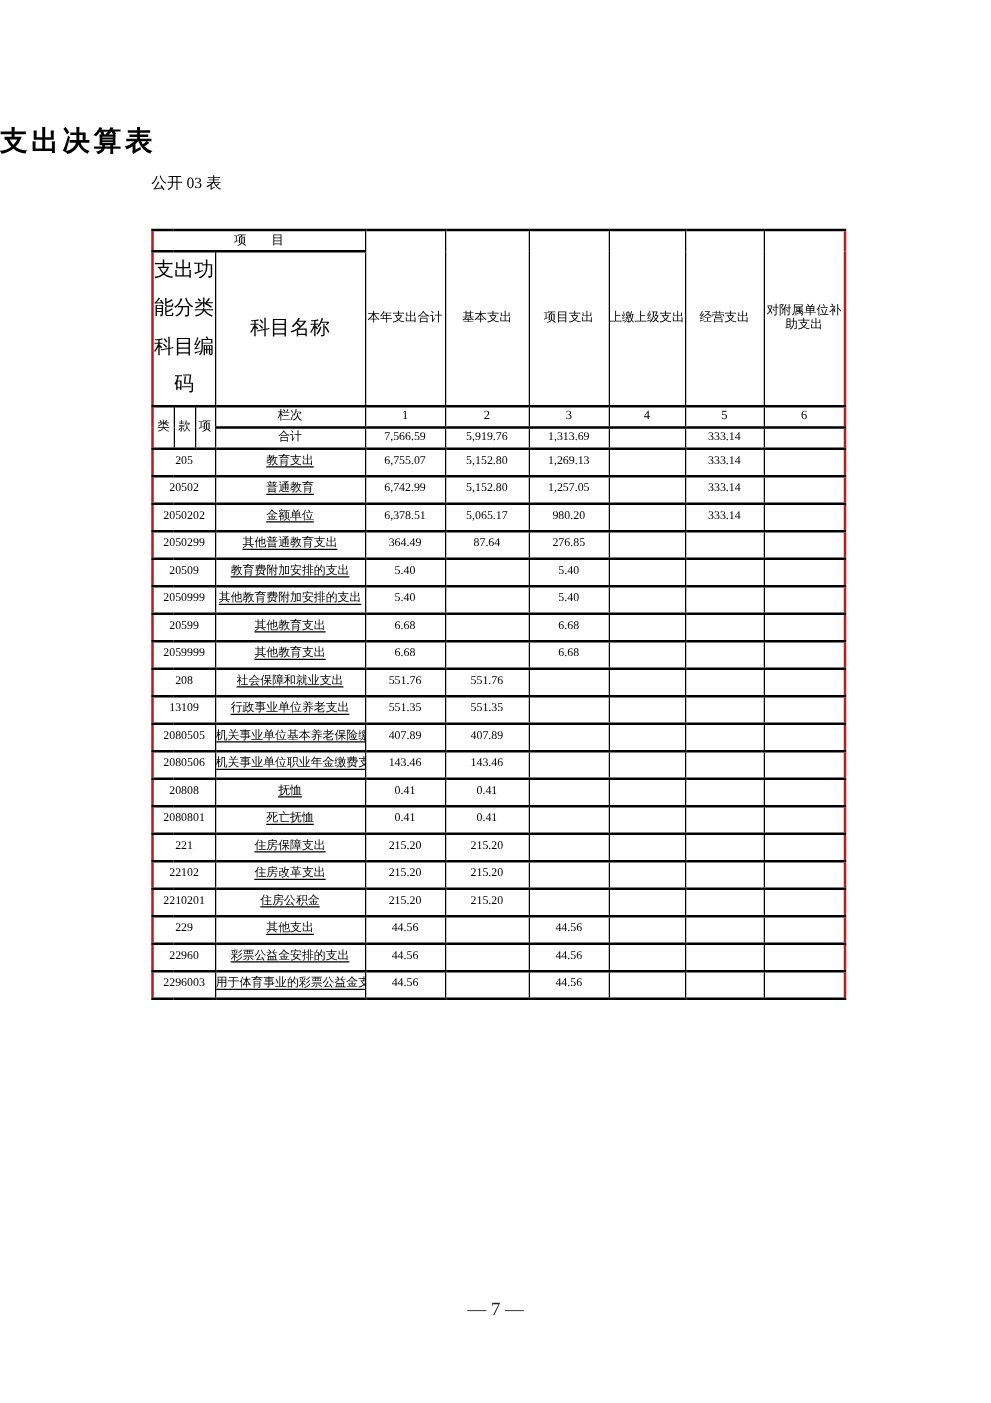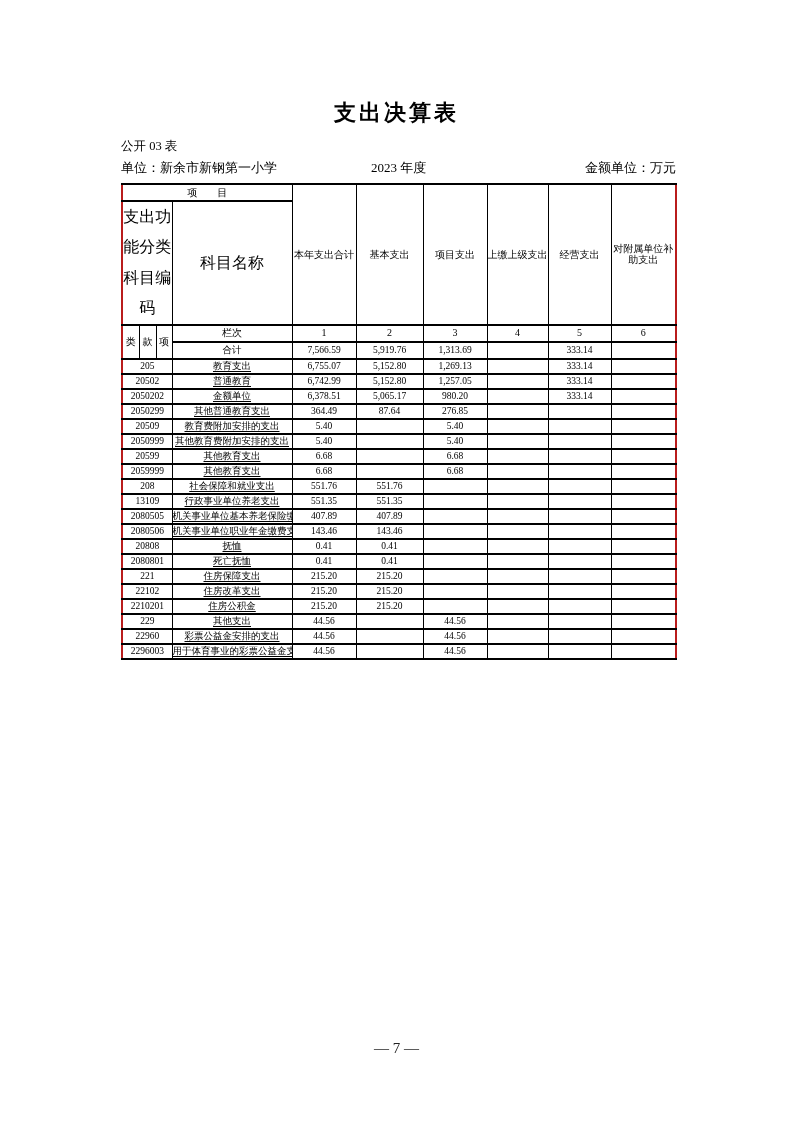--- a/index.html
+++ b/index.html
@@ -5,21 +5,21 @@
   html,body { margin:0; padding:0; background:#ffffff; }
   body {
     width:793px; height:1122px;
     font-family:"Liberation Serif","DejaVu Serif",serif;
     color:#000;
   }
   .sheet { position:relative; width:793px; height:1122px; background:#fff; overflow:hidden; }
 
   .doc-title {
     position:absolute; top:98px; left:0; width:793px;
-    text-align:center; font-size:22px; font-weight:bold; letter-spacing:3px;
+    text-align:left; font-size:22px; font-weight:bold; letter-spacing:3px;
   }
   .form-no {
     position:absolute; top:138px; left:121px; width:555px;
     text-align:left; font-size:12.5px;
   }
   .meta-row {
     position:absolute; top:159px; left:121px; width:555px; height:18px;
     font-size:13px;
   }
   .meta-unit   { position:absolute; left:0; top:0; }
@@ -37,46 +37,41 @@
     padding:0; font-size:9.5px; line-height:1.15;
     text-align:center; vertical-align:middle;
     overflow:hidden; white-space:nowrap;
   }
   tr.hdr-a td { height:15px; font-size:10px; }
   tr.hdr-b td { height:44px; font-size:16px; white-space:normal;text-align:center; }
   tr.hdr-c td { height:15px; font-size:10px; }
   tr.hdr-d td { height:15px; }
   td.col-head { white-space:normal !important; line-height:1.6; font-size:9.5px; }
   td.code-label span { display:block; line-height:1.9; }
-  tbody.rows tr { height:15px; }
+  tbody.rows tr { height:22px; }
   td.code-cell { text-align:left; padding-left:4px; font-size:9px; }
   td.name-cell { text-align:left; padding-left:6px; }
   td.name-cell .u { text-decoration:underline; text-underline-offset:2px;font-family:Liberation Serif, serif; }
   td.num-cell  { text-align:right; padding-right:6px; }
   td.total-name { text-align:center; }
 
   .page-footer {
     position:absolute; top:1040px; left:0; width:793px;
     text-align:center; font-size:15px; color:#222;
   }
 </style>
 </head>
 <body>
 
 <div class="sheet">
 
   <div class="doc-title">支出决算表</div>
 
   <div class="form-no">公开 03 表</div>
 
-  <div class="meta-row">
-    <span class="meta-unit">单位：新余市新钢第一小学</span>
-    <span class="meta-year">2023 年度</span>
-    <span class="meta-amount">金额单位：万元</span>
-  </div>
 
   <table class="fin">
     <colgroup>
       <col style="width:17px">
         <col style="width:17px">
         <col style="width:16px">
       <col style="width:120px">
       <col style="width:64px">
         <col style="width:67px">
         <col style="width:64px">

